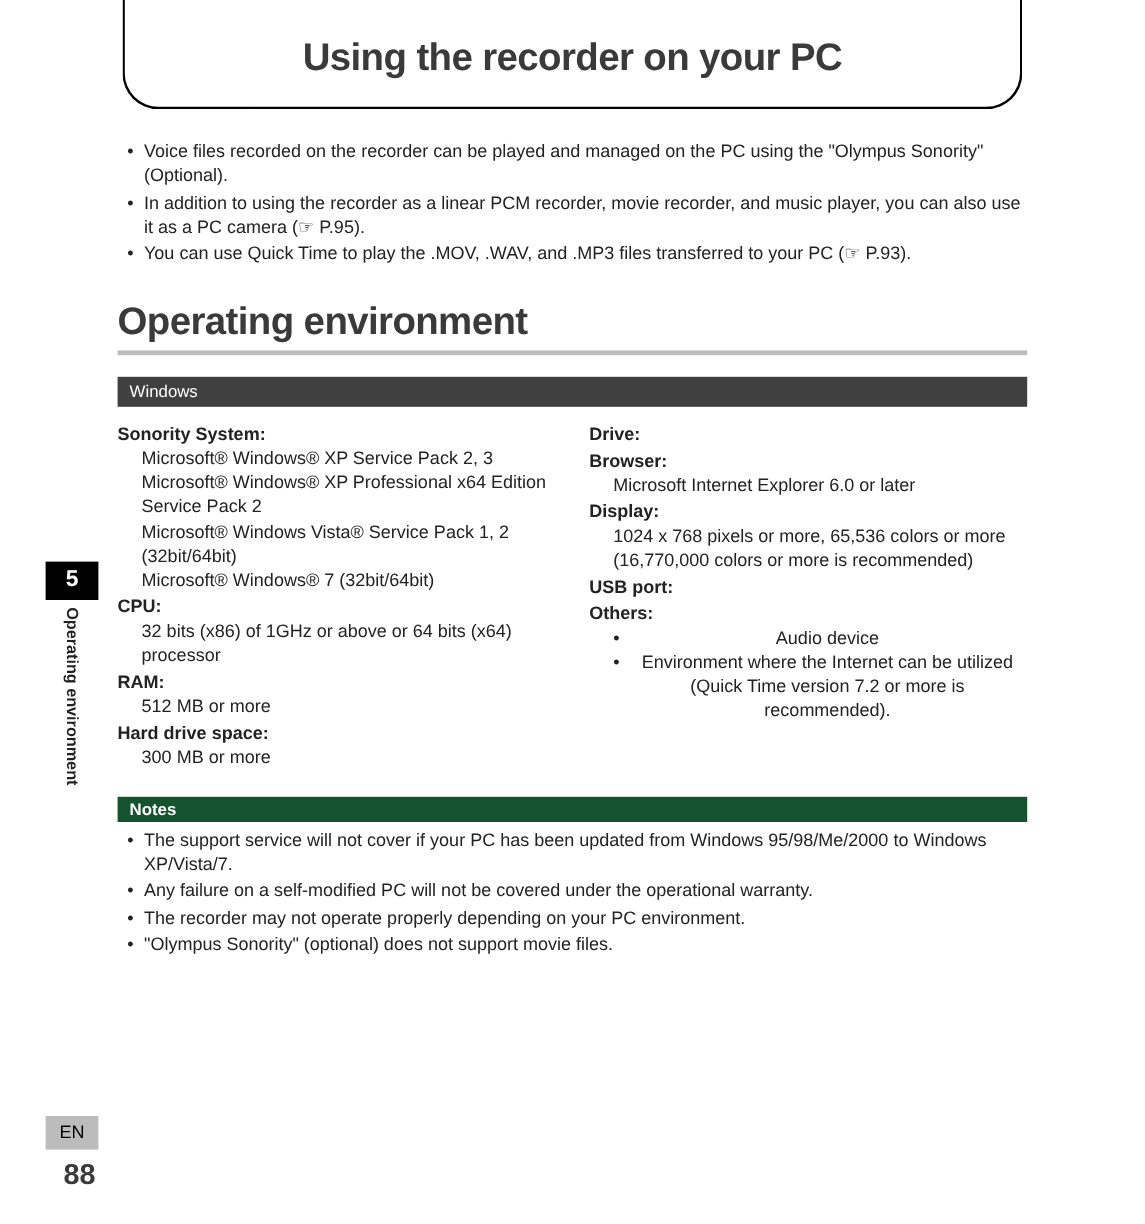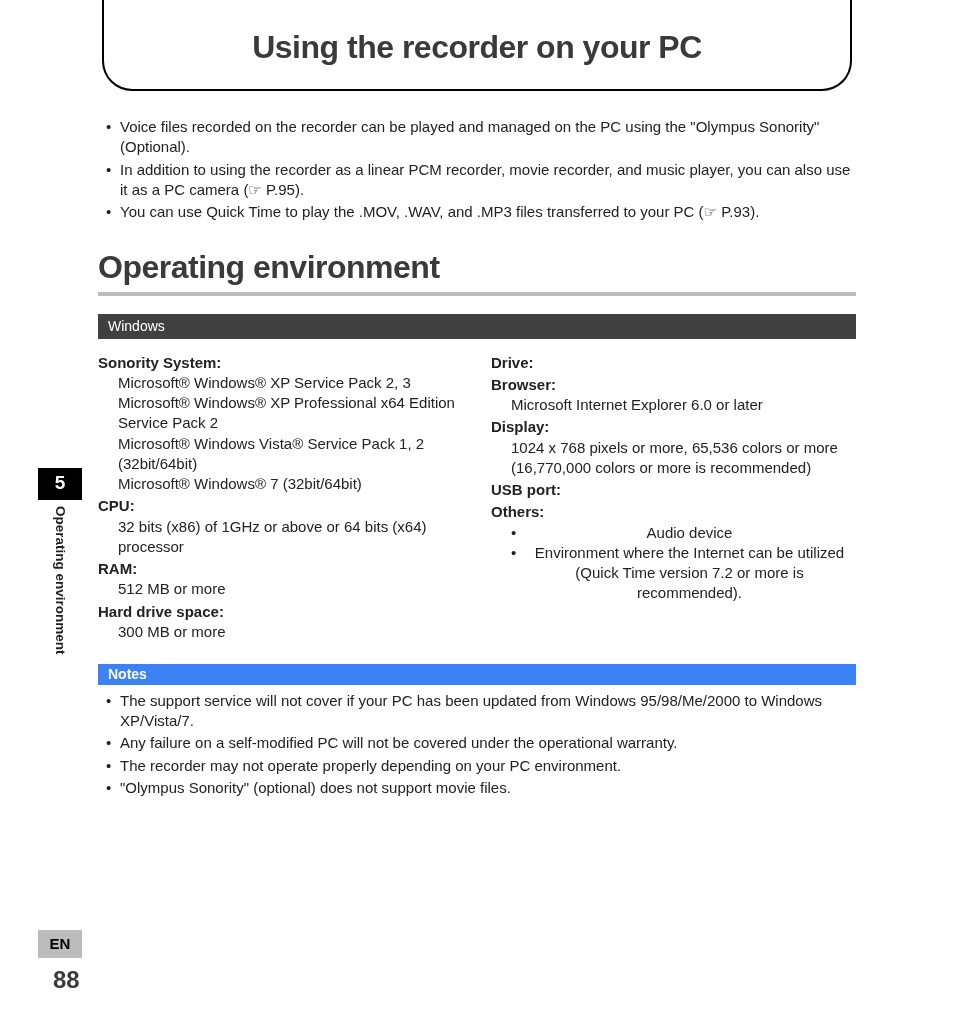--- a/index.html
+++ b/index.html
@@ -45,21 +45,21 @@
   }
   .black-bar {
     background: #404040;
     color: #fff;
     font-weight: 400;
     padding: 3px 10px;
     font-size: 14px;
     margin-bottom: 12px;
   }
   .gray-bar {
-    background: #3b82f6;
+    background: #14532d;
     color: #fff;
     font-weight: 700;
     padding: 1px 10px;
     font-size: 14px;
     margin: 22px 0 6px 0;
   }
   .specs { display: flex; gap: 28px; margin-bottom: 4px; }
   .spec-col { flex: 1; }
   .spec-label { font-weight: 700; margin-top: 2px; }
   .spec-body { padding-left: 20px; }
@@ -88,21 +88,21 @@
     font-size: 13.5px;
     margin: 6px auto 0 auto;
   }
   .lang-tab {
     position: absolute;
     left: 38px;
     bottom: 62px;
     width: 44px;
     background: #bcbcbc;
     color: #000;
-    font-weight: 700;
+    font-weight: 400;
     text-align: center;
     padding: 4px 0;
     font-size: 15px;
   }
   .page-num {
     position: absolute;
     left: 53px;
     bottom: 24px;
     font-family: "Arial Black", sans-serif;
     font-weight: 900;

